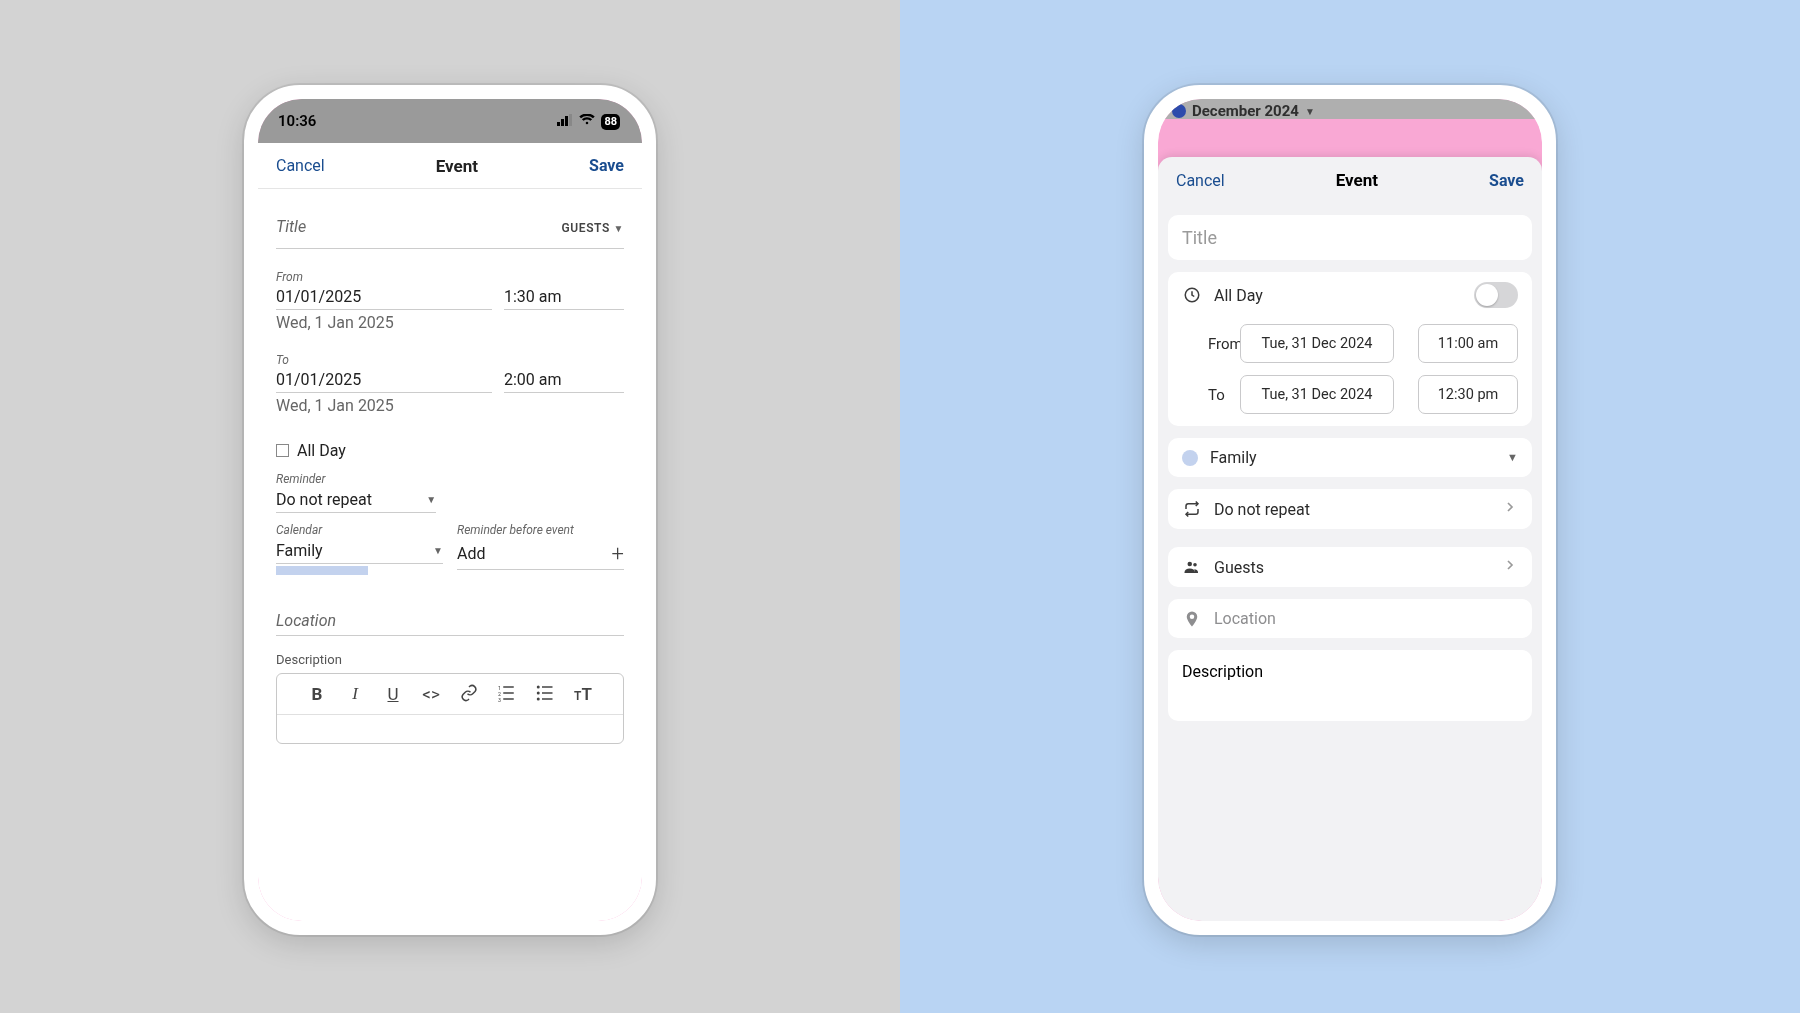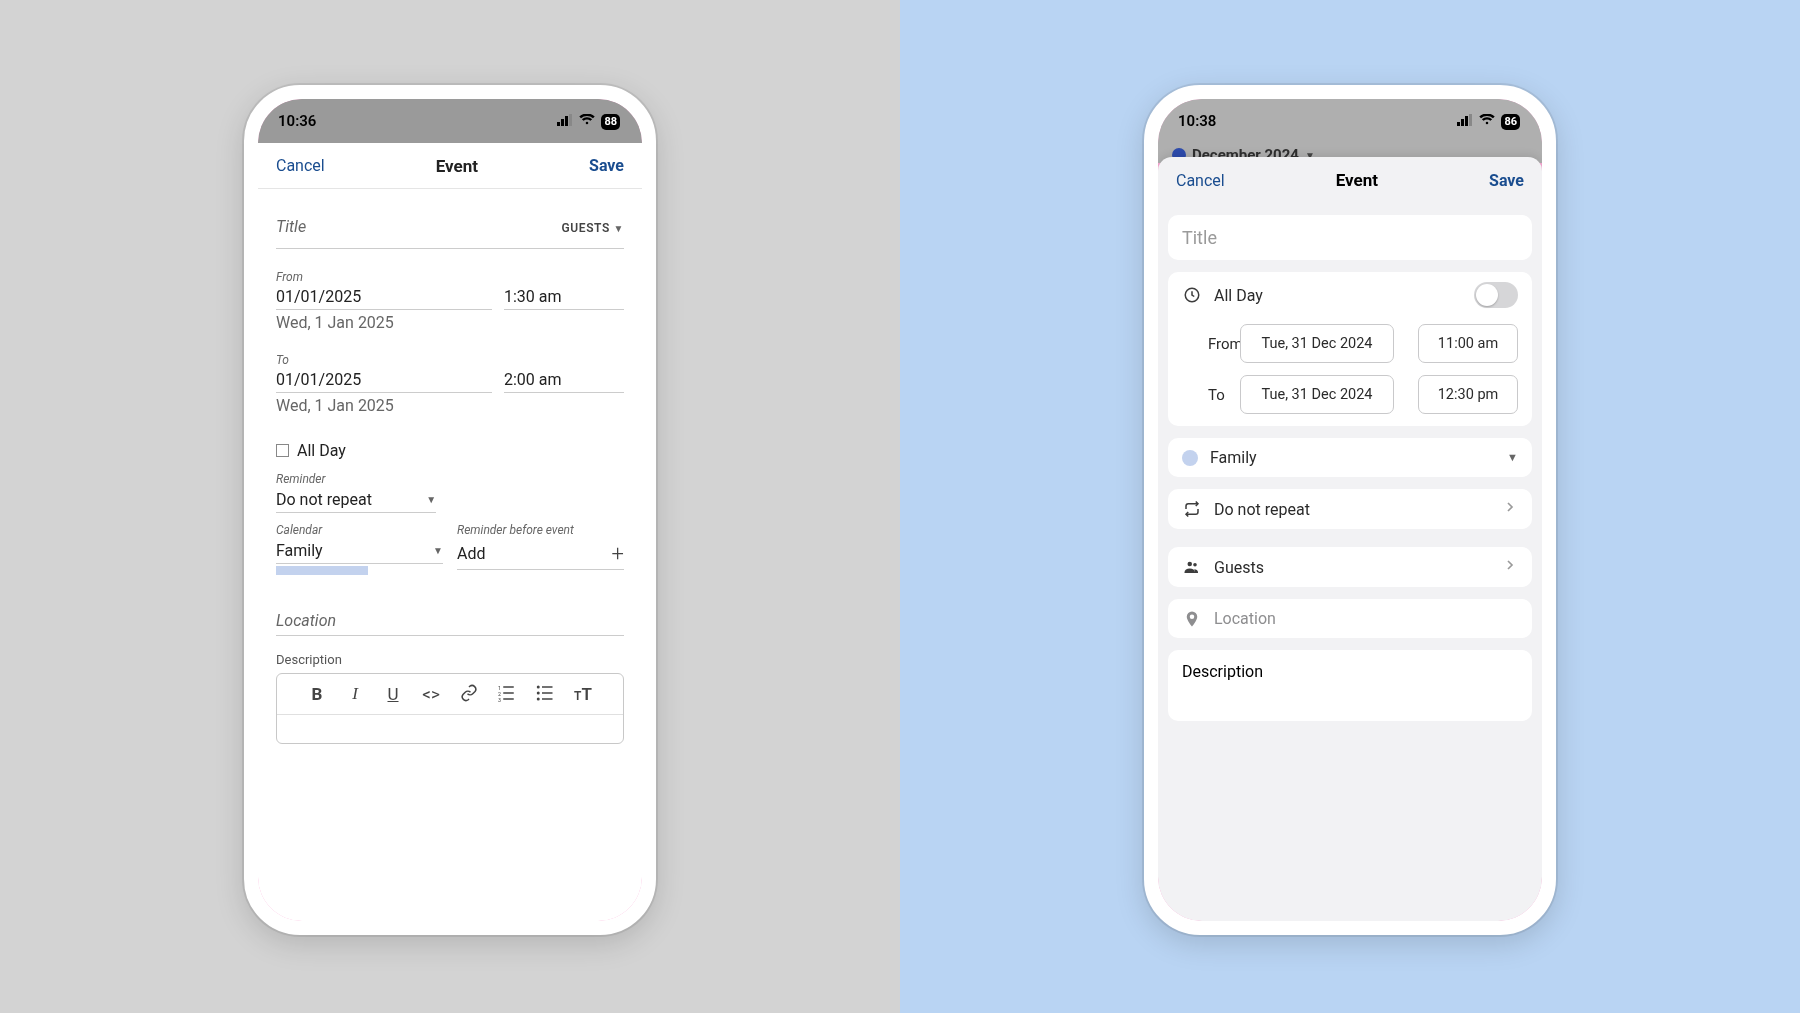--- a/index.html
+++ b/index.html
@@ -289,39 +289,20 @@
           </div>
         </div>
       </div>
     </div>
   </div>
 </div>
 
 <div class="panel panel-right">
   <div class="phone">
     <div class="phone-inner">
-      <div class="status-bar bg-dim2">
-        <span>10:38</span>
-        <span class="status-icons">
-          <span>
-            <svg viewBox="0 0 16 12" width="16" height="12">
-                <rect x="0" y="8" width="3" height="4" fill="#000"></rect>
-                <rect x="4" y="5" width="3" height="7" fill="#000"></rect>
-                <rect x="8" y="2" width="3" height="10" fill="#000"></rect>
-                <rect x="12" y="0" width="3" height="12" fill="#888"></rect>
-              </svg>
-          </span>
-          <span>
-            <svg viewBox="0 0 18 14" width="16" height="12">
-                <path d="M9 12a1.5 1.5 0 100-3 1.5 1.5 0 000 3zM3 6a9 9 0 0112 0l-2 2a6.2 6.2 0 00-8 0zM0 3a13 13 0 0118 0l-2 2A10.2 10.2 0 002 5z" fill="#000"></path>
-              </svg>
-          </span>
-          <span class="bat">86</span>
-        </span>
-      </div>
 
       <div class="behind-header bg-dim2">
         <span class="behind-dot"></span>
         <span>December 2024</span>
         <span class="tri" style="color:#444">▼</span>
       </div>
 
       <div class="sheet-b">
         <div class="hdr-b">
           <span class="link">Cancel</span>

